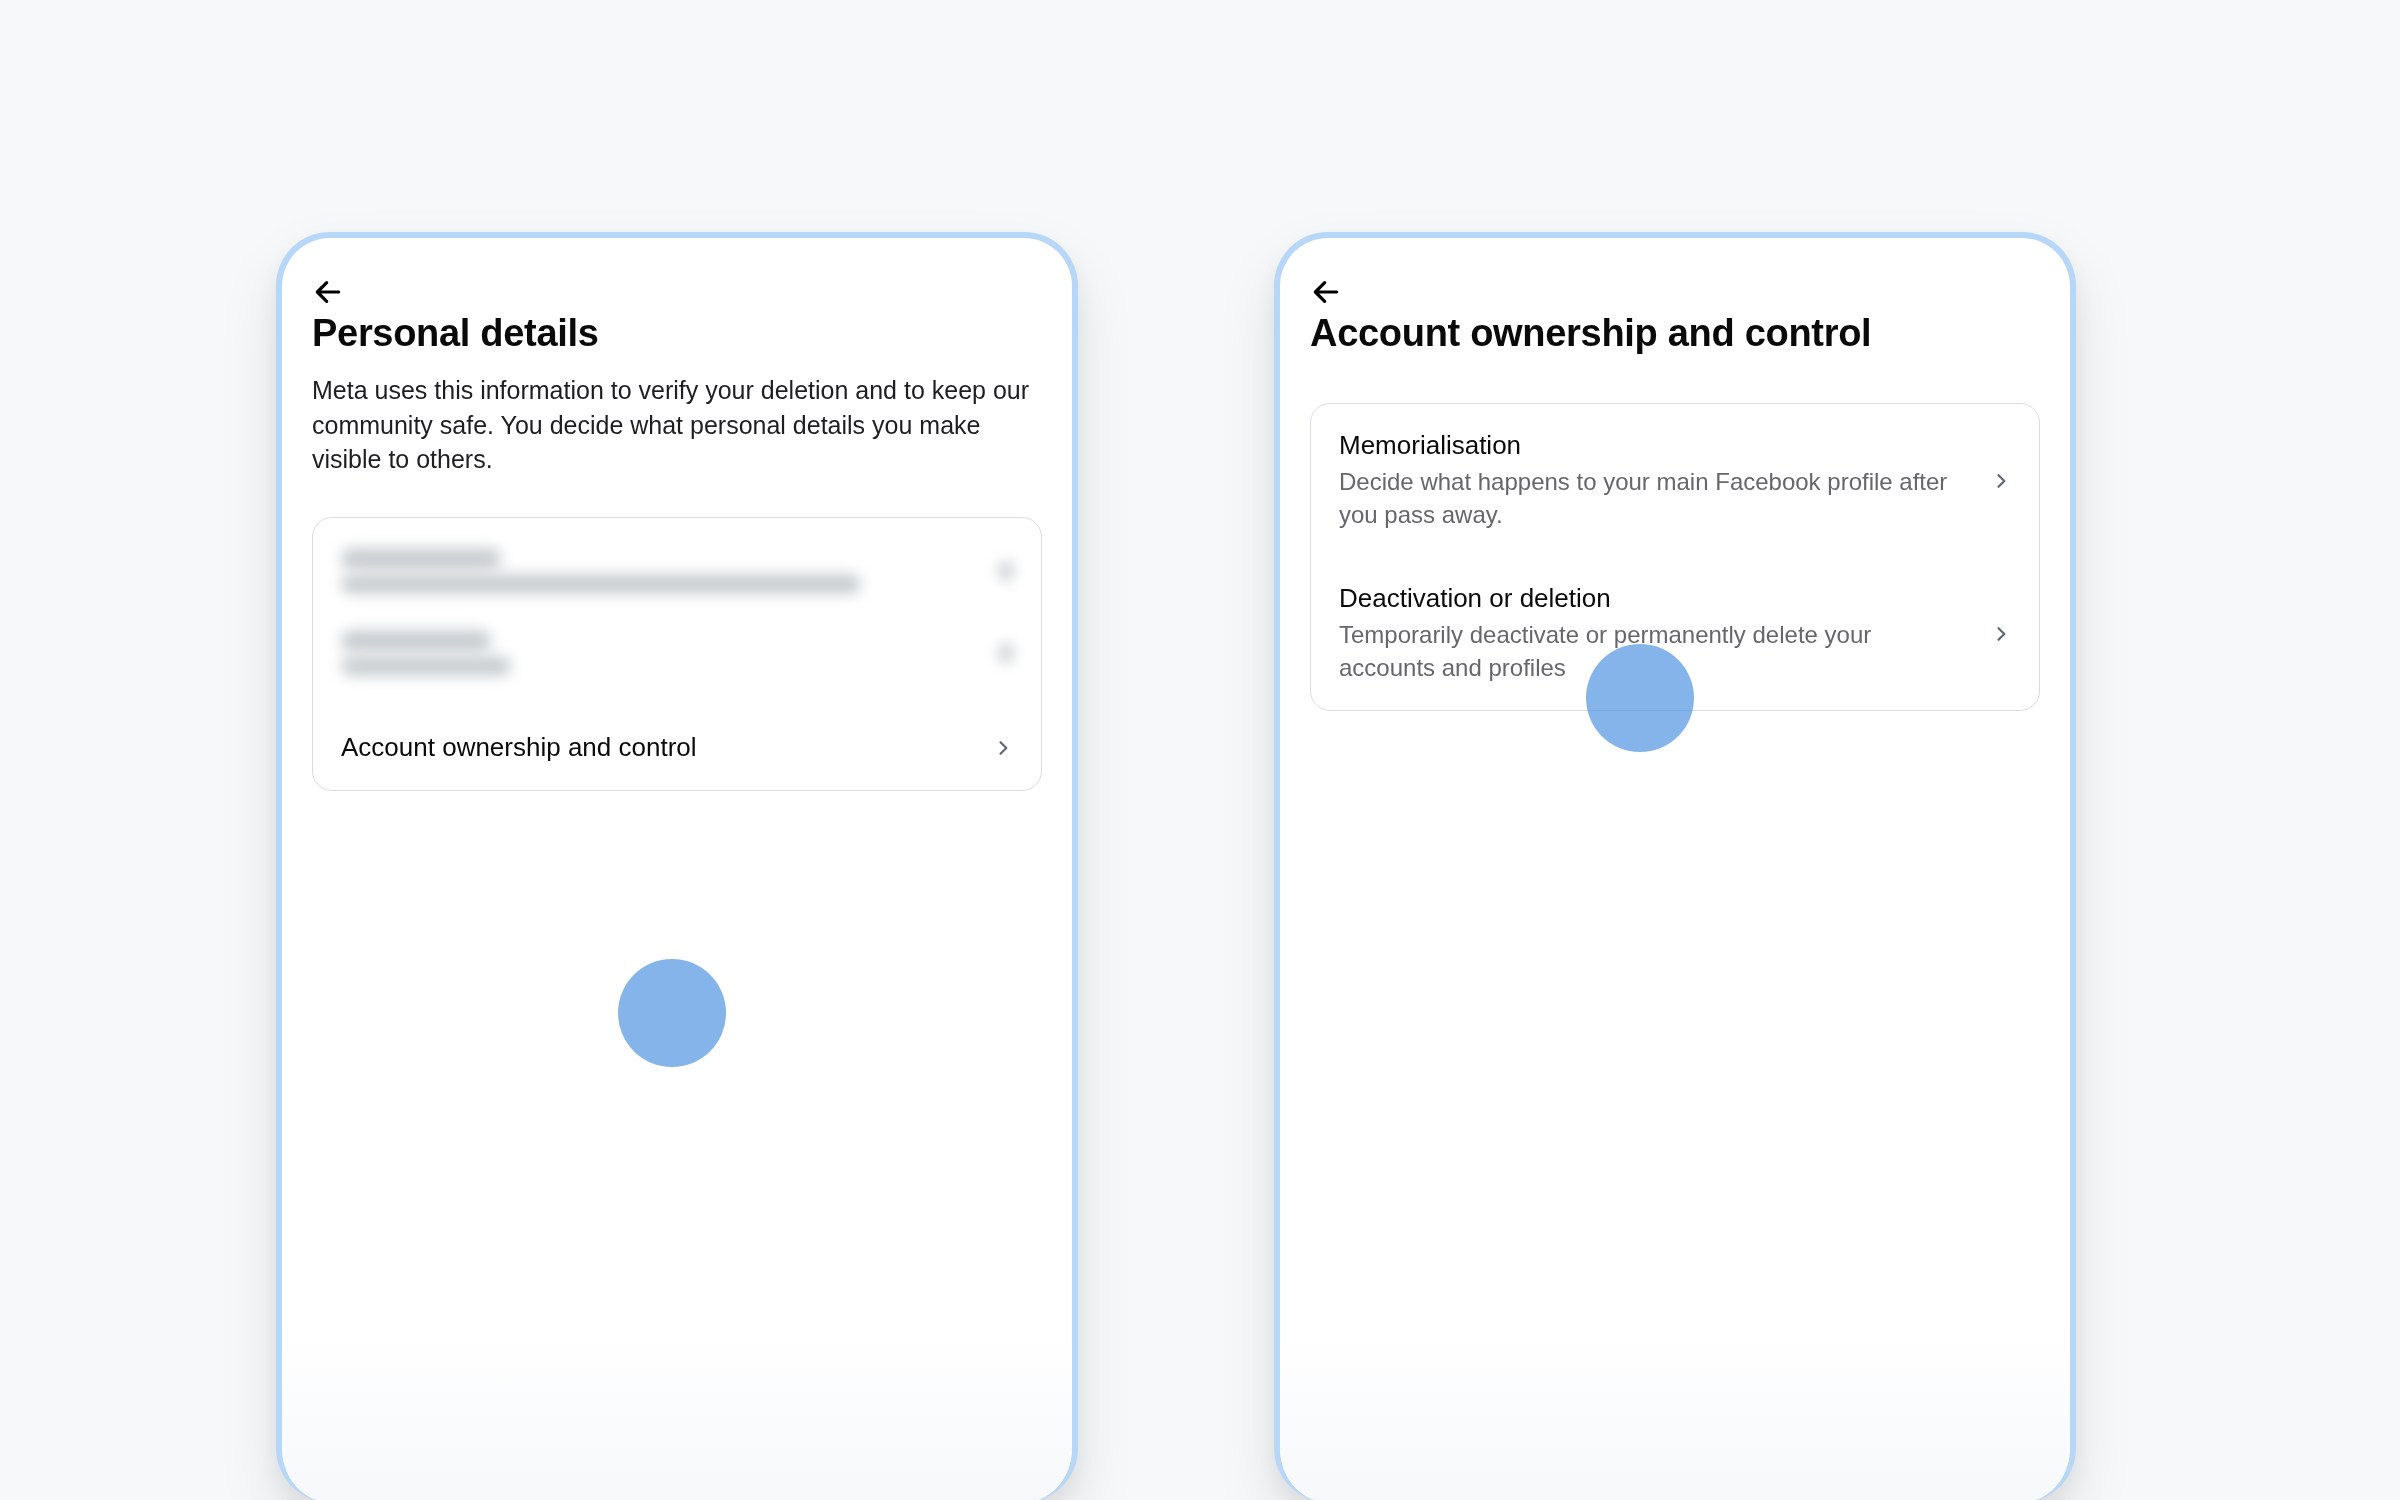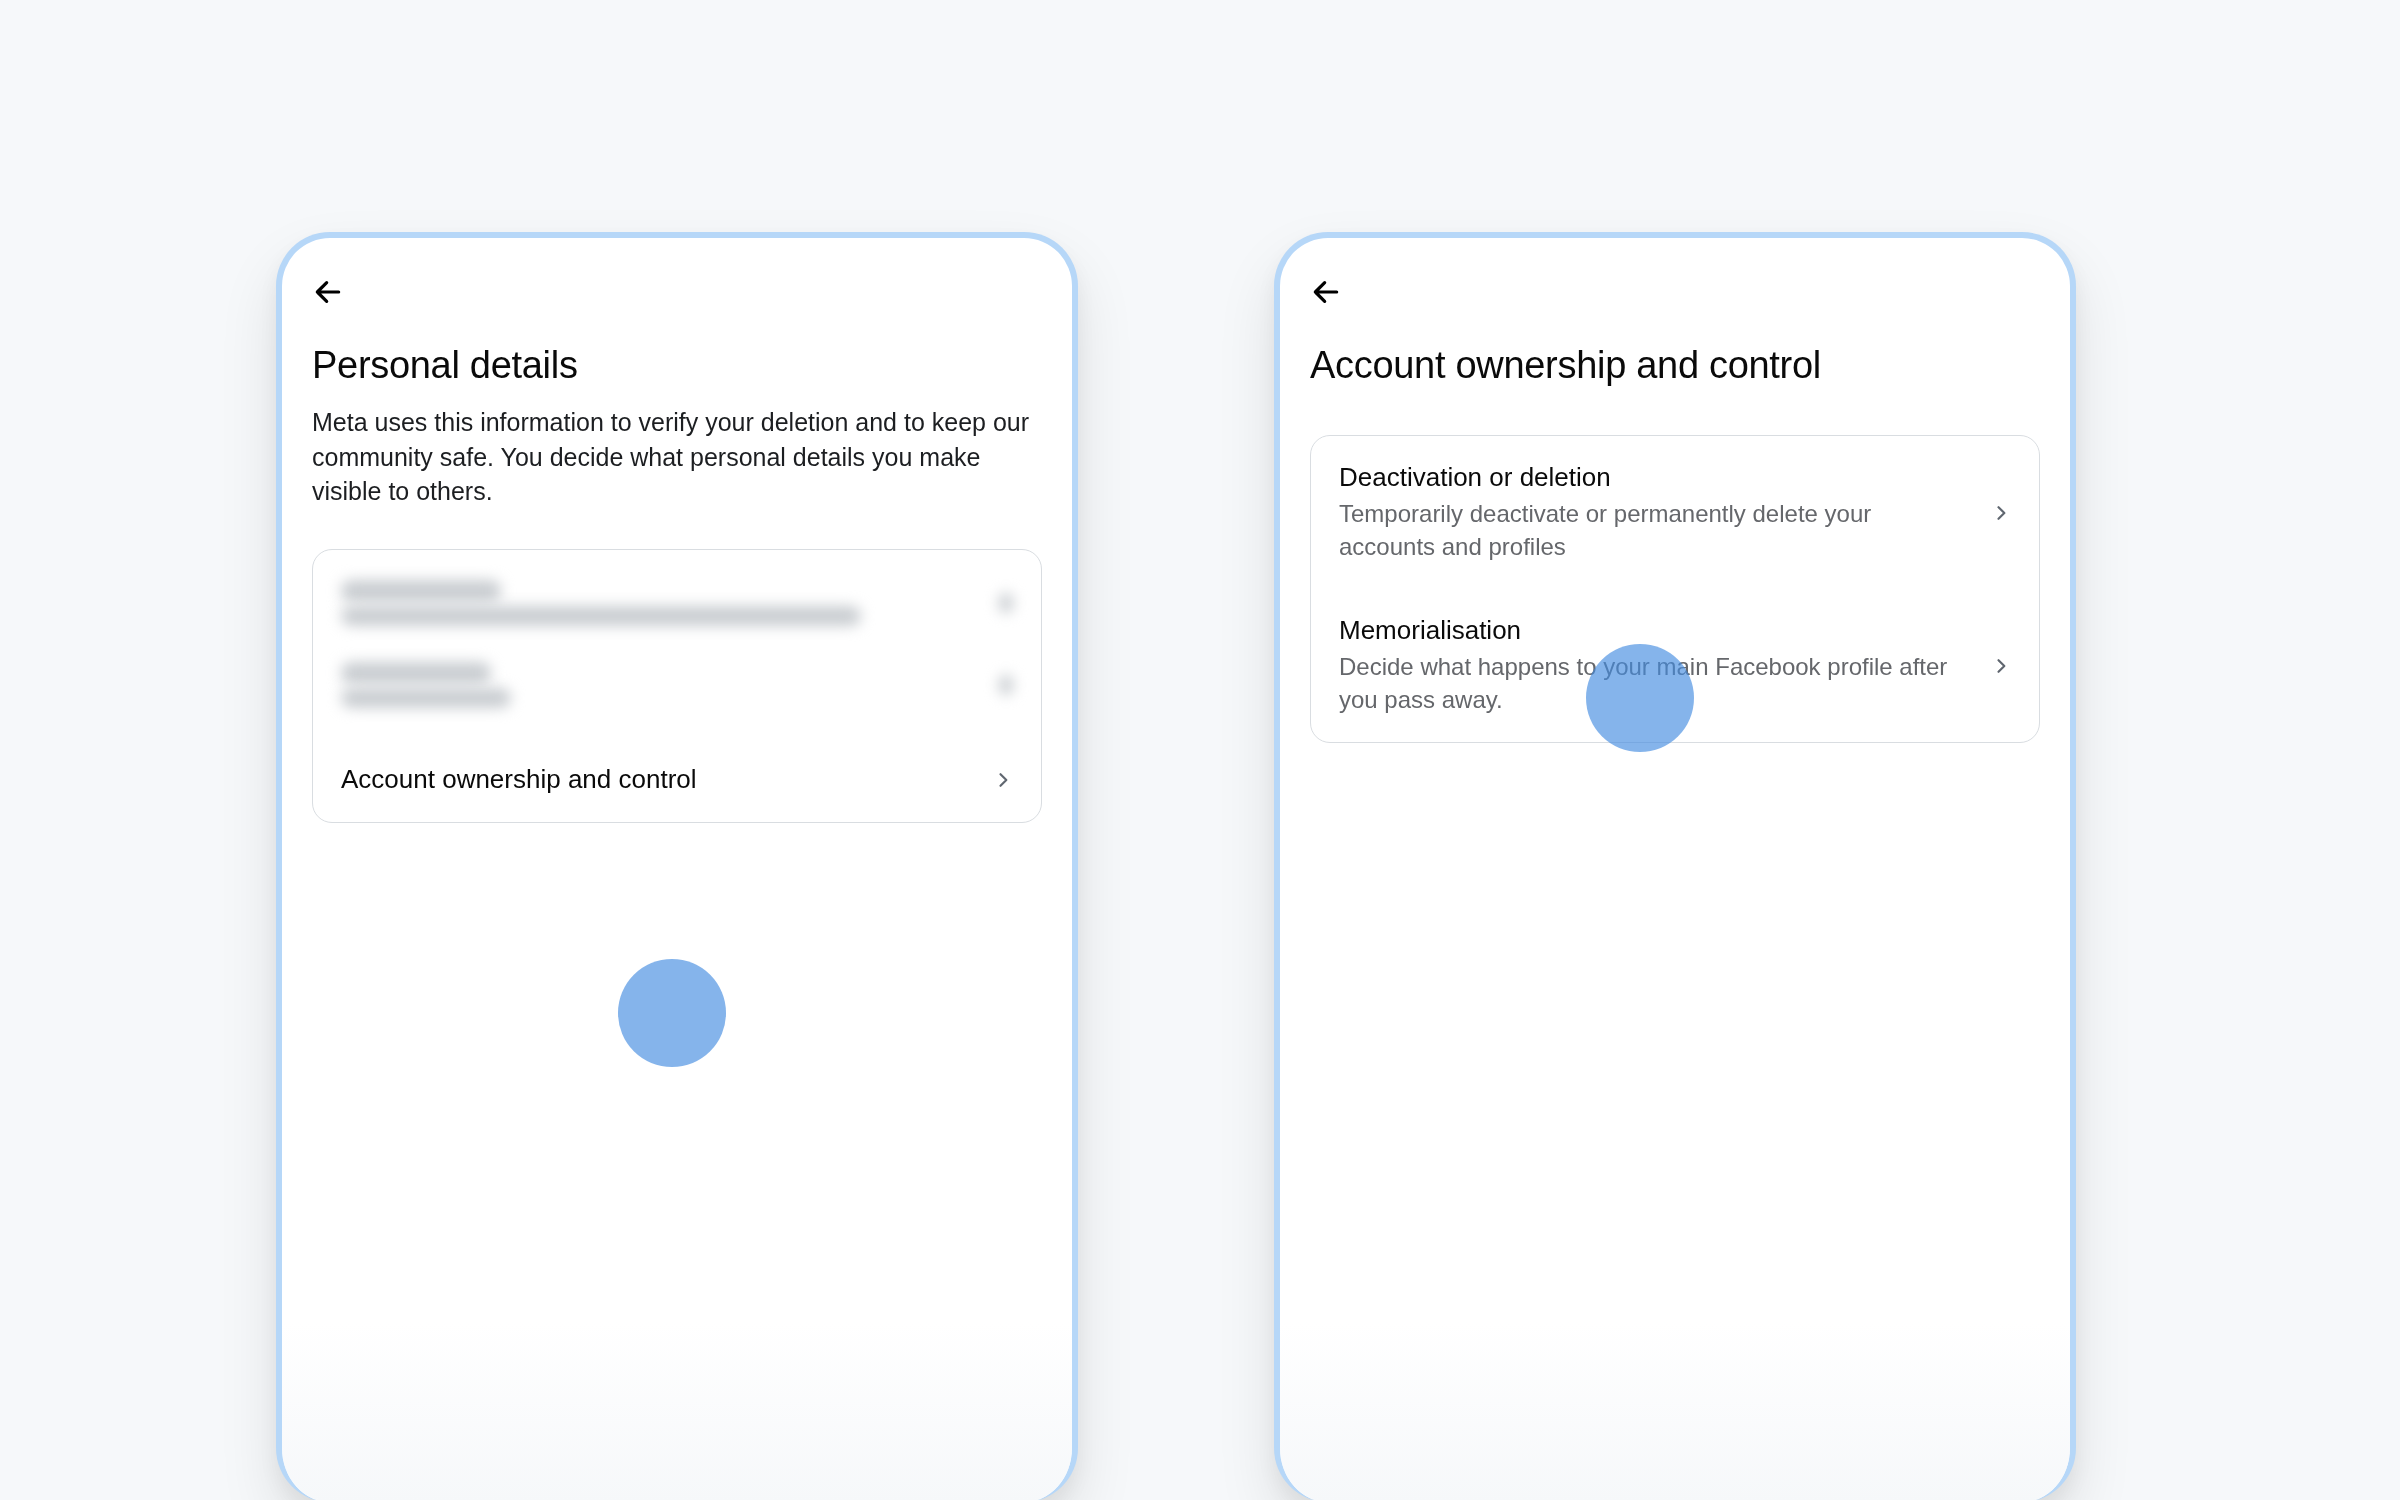--- a/index.html
+++ b/index.html
@@ -18,21 +18,21 @@
   }
   
   .phone-fade {
     position:absolute; left:-6px; right:-6px; bottom:0; height:180px;
     background:linear-gradient(to bottom, rgba(246,248,250,0) 0%, #f6f8fa 100%);
     pointer-events:none;
   }
 
   .back-btn { width:40px; height:40px; display:flex; align-items:center; justify-content:flex-start; }
 
-  h1.title { font-size:38px; font-weight:400; color:#0a0a0a; letter-spacing:-0.3px; margin-top:32px; }
+  h1.title { font-size:38px; font-weight:700; color:#0a0a0a; letter-spacing:-0.3px; }
   p.subtitle { font-size:25px; line-height:1.38; color:#1c1e21; margin-top:18px; }
 
   .card {
     border:1.5px solid #d9dde1;
     border-radius:20px;
     margin-top:40px;
     overflow:hidden;
   }
 
   .row {
@@ -114,32 +114,32 @@
       <path d="M20 12H4M4 12l7-7M4 12l7 7" stroke="#000" stroke-width="2.4" fill="none" stroke-linecap="round" stroke-linejoin="round"></path>
     </svg>
   </div>
 
   <h1 class="title">Account ownership and control</h1>
 
   <div class="card" style="margin-top:48px;">
 
     <div class="row">
       <div class="row-text">
-        <div class="row-title">Deactivation or deletion</div>
-        <div class="row-desc">Temporarily deactivate or permanently delete your accounts and profiles</div>
+        <div class="row-title">Memorialisation</div>
+        <div class="row-desc">Decide what happens to your main Facebook profile after you pass away.</div>
       </div>
       <svg width="20" height="32" viewBox="0 0 24 24">
         <path d="M9 5l7 7-7 7" stroke="#606770" stroke-width="2.6" fill="none" stroke-linecap="round" stroke-linejoin="round"></path>
       </svg>
     </div>
 
     <div class="row">
       <div class="row-text">
-        <div class="row-title">Memorialisation</div>
-        <div class="row-desc">Decide what happens to your main Facebook profile after you pass away.</div>
+        <div class="row-title">Deactivation or deletion</div>
+        <div class="row-desc">Temporarily deactivate or permanently delete your accounts and profiles</div>
       </div>
       <svg width="20" height="32" viewBox="0 0 24 24">
         <path d="M9 5l7 7-7 7" stroke="#606770" stroke-width="2.6" fill="none" stroke-linecap="round" stroke-linejoin="round"></path>
       </svg>
     </div>
 
   </div>
 
   <div class="touch" style="left:360px; top:460px;"></div>
   <div class="phone-fade"></div>

